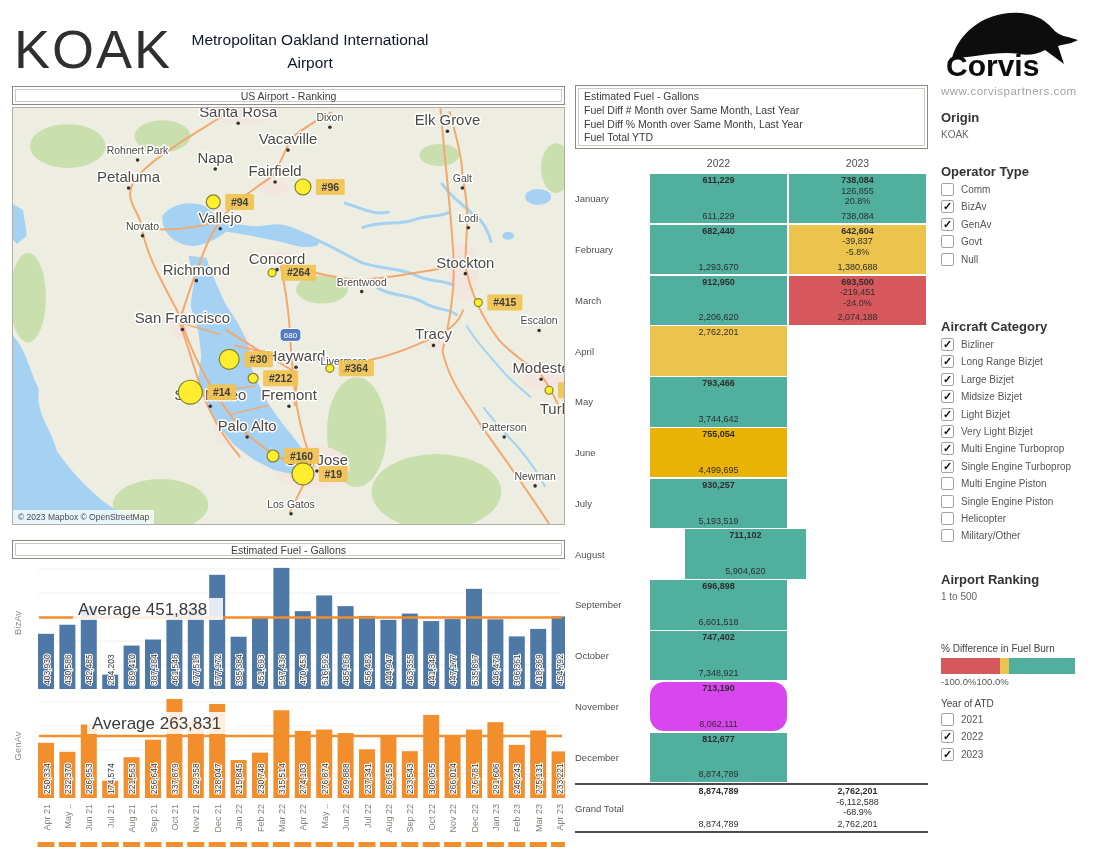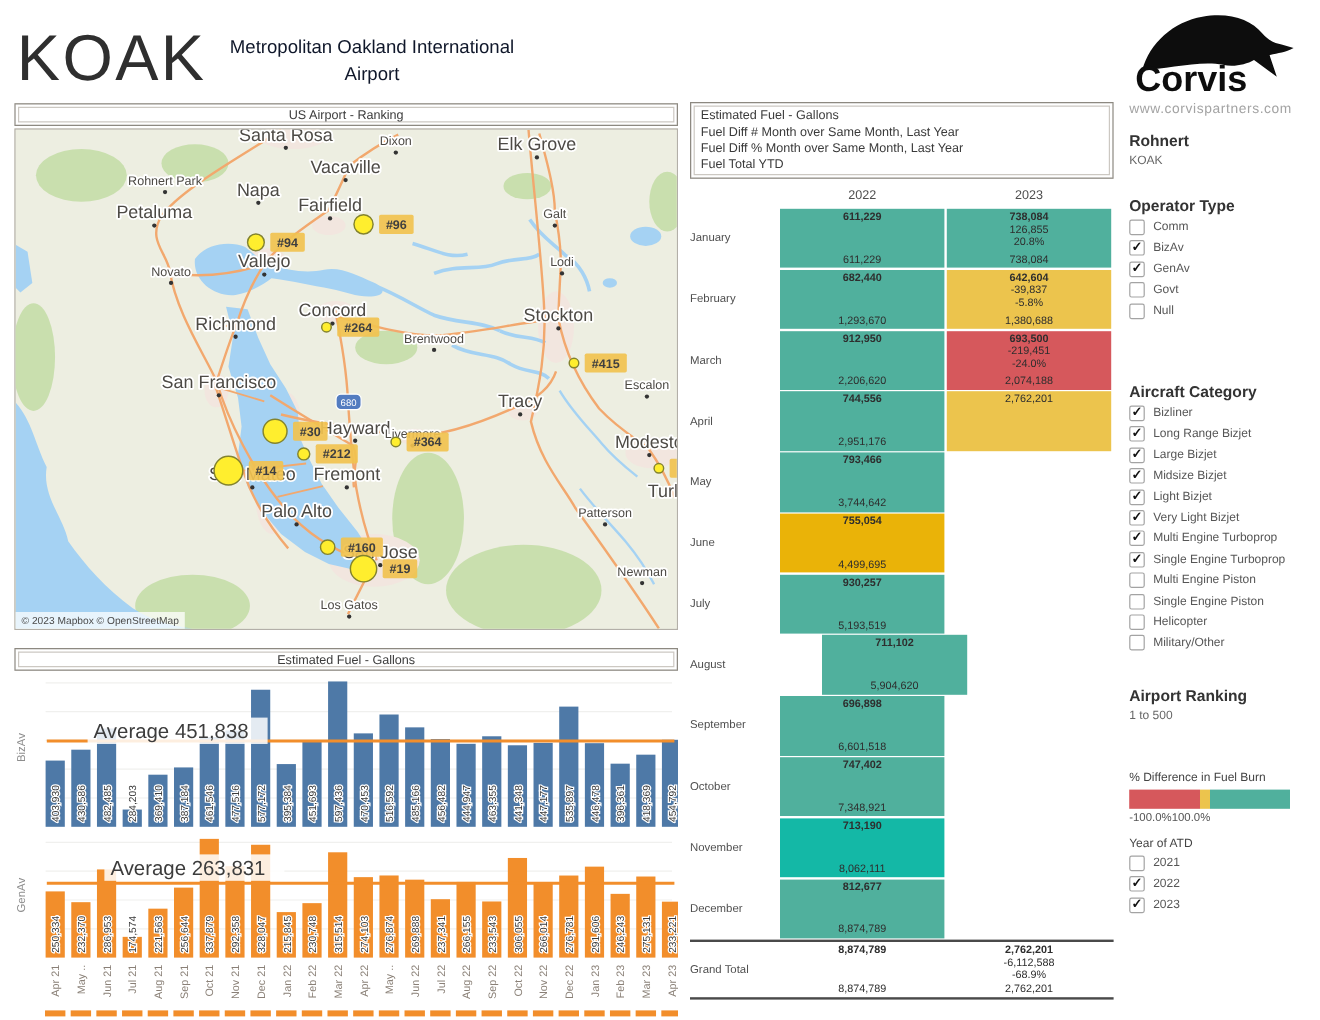--- a/index.html
+++ b/index.html
@@ -324,26 +324,20 @@
         <div>
           <div class="tl tl-bold">693,500</div>
           <div class="tl">-219,451</div>
           <div class="tl">-24.0%</div>
         </div>
         <div class="tl">2,074,188</div>
       </div>
     </div>
     <div class="trow">
       <div class="tmonth">April</div>
-      <div class="tcell" style="background: rgb(80, 176, 157);">
-        <div>
-          <div class="tl tl-bold">744,556</div>
-        </div>
-        <div class="tl">2,951,176</div>
-      </div>
       <div class="tcell" style="background: rgb(236, 196, 77);">
         <div class="tl">2,762,201</div>
       </div>
     </div>
     <div class="trow">
       <div class="tmonth">May</div>
       <div class="tcell" style="background: rgb(80, 176, 157);">
         <div>
           <div class="tl tl-bold">793,466</div>
         </div>
@@ -396,21 +390,21 @@
       <div class="tcell" style="background: rgb(80, 176, 157);">
         <div>
           <div class="tl tl-bold">747,402</div>
         </div>
         <div class="tl">7,348,921</div>
       </div>
       <div class="tcell"></div>
     </div>
     <div class="trow">
       <div class="tmonth">November</div>
-      <div class="tcell" style="background: #14b8a6;">
+      <div class="tcell" style="background: #d946ef; border-radius: 14px;">
         <div>
           <div class="tl tl-bold">713,190</div>
         </div>
         <div class="tl">8,062,111</div>
       </div>
       <div class="tcell"></div>
     </div>
     <div class="trow">
       <div class="tmonth">December</div>
       <div class="tcell" style="background: rgb(80, 176, 157);">
@@ -434,21 +428,21 @@
           <div class="tl tl-bold">2,762,201</div>
           <div class="tl">-6,112,588</div>
           <div class="tl">-68.9%</div>
         </div>
         <div class="tl">2,762,201</div>
       </div>
     </div>
   </div>
 
 <div class="abs sb" style="top:110px">
-  <div class="sb-h">Rohnert</div>
+  <div class="sb-h">Origin</div>
   <div class="sb-val">KOAK</div>
 </div>
 <div class="abs sb" style="top:164px">
   <div class="sb-h">Operator Type</div>
   <div>
       <div class="check-row">
         <span class="cbx"></span>
         <span class="cbx-label">Comm</span>
       </div>
       <div class="check-row">

